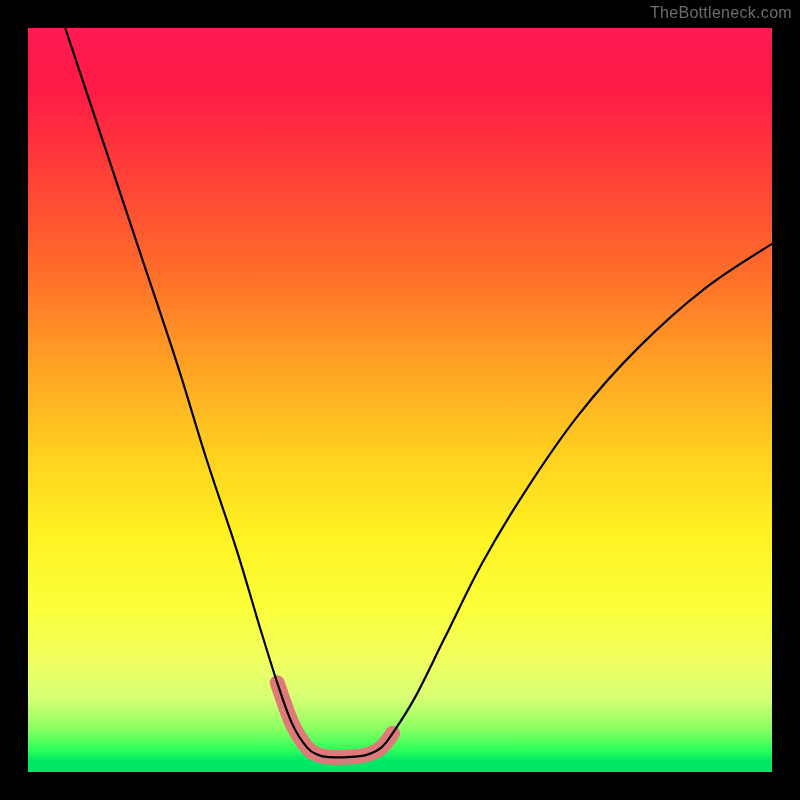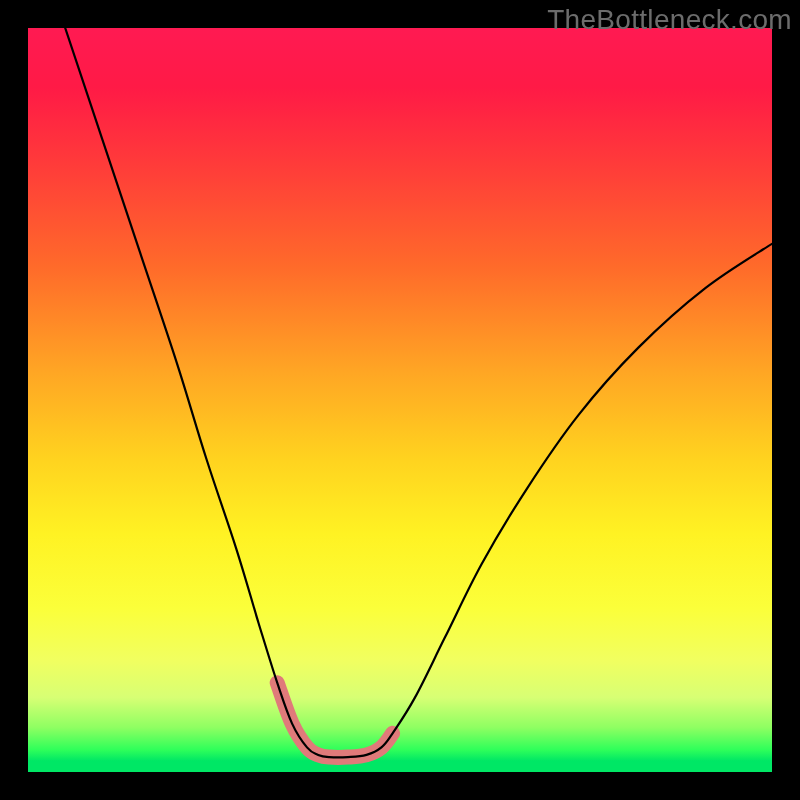--- a/index.html
+++ b/index.html
@@ -50,21 +50,21 @@
     top: 0;
     width: 744px;
     height: 744px;
     pointer-events: none;
   }
   .watermark {
     position: absolute;
     top: 4px;
     right: 8px;
     color: #6c6c6c;
-    font-size: 28px;
+    font-size: 16px;
     font-weight: 400;
     letter-spacing: 0.3px;
     user-select: none;
   }
 </style>
 </head>
 <body>
 
 <div class="frame">
   <div class="gradient"></div>

